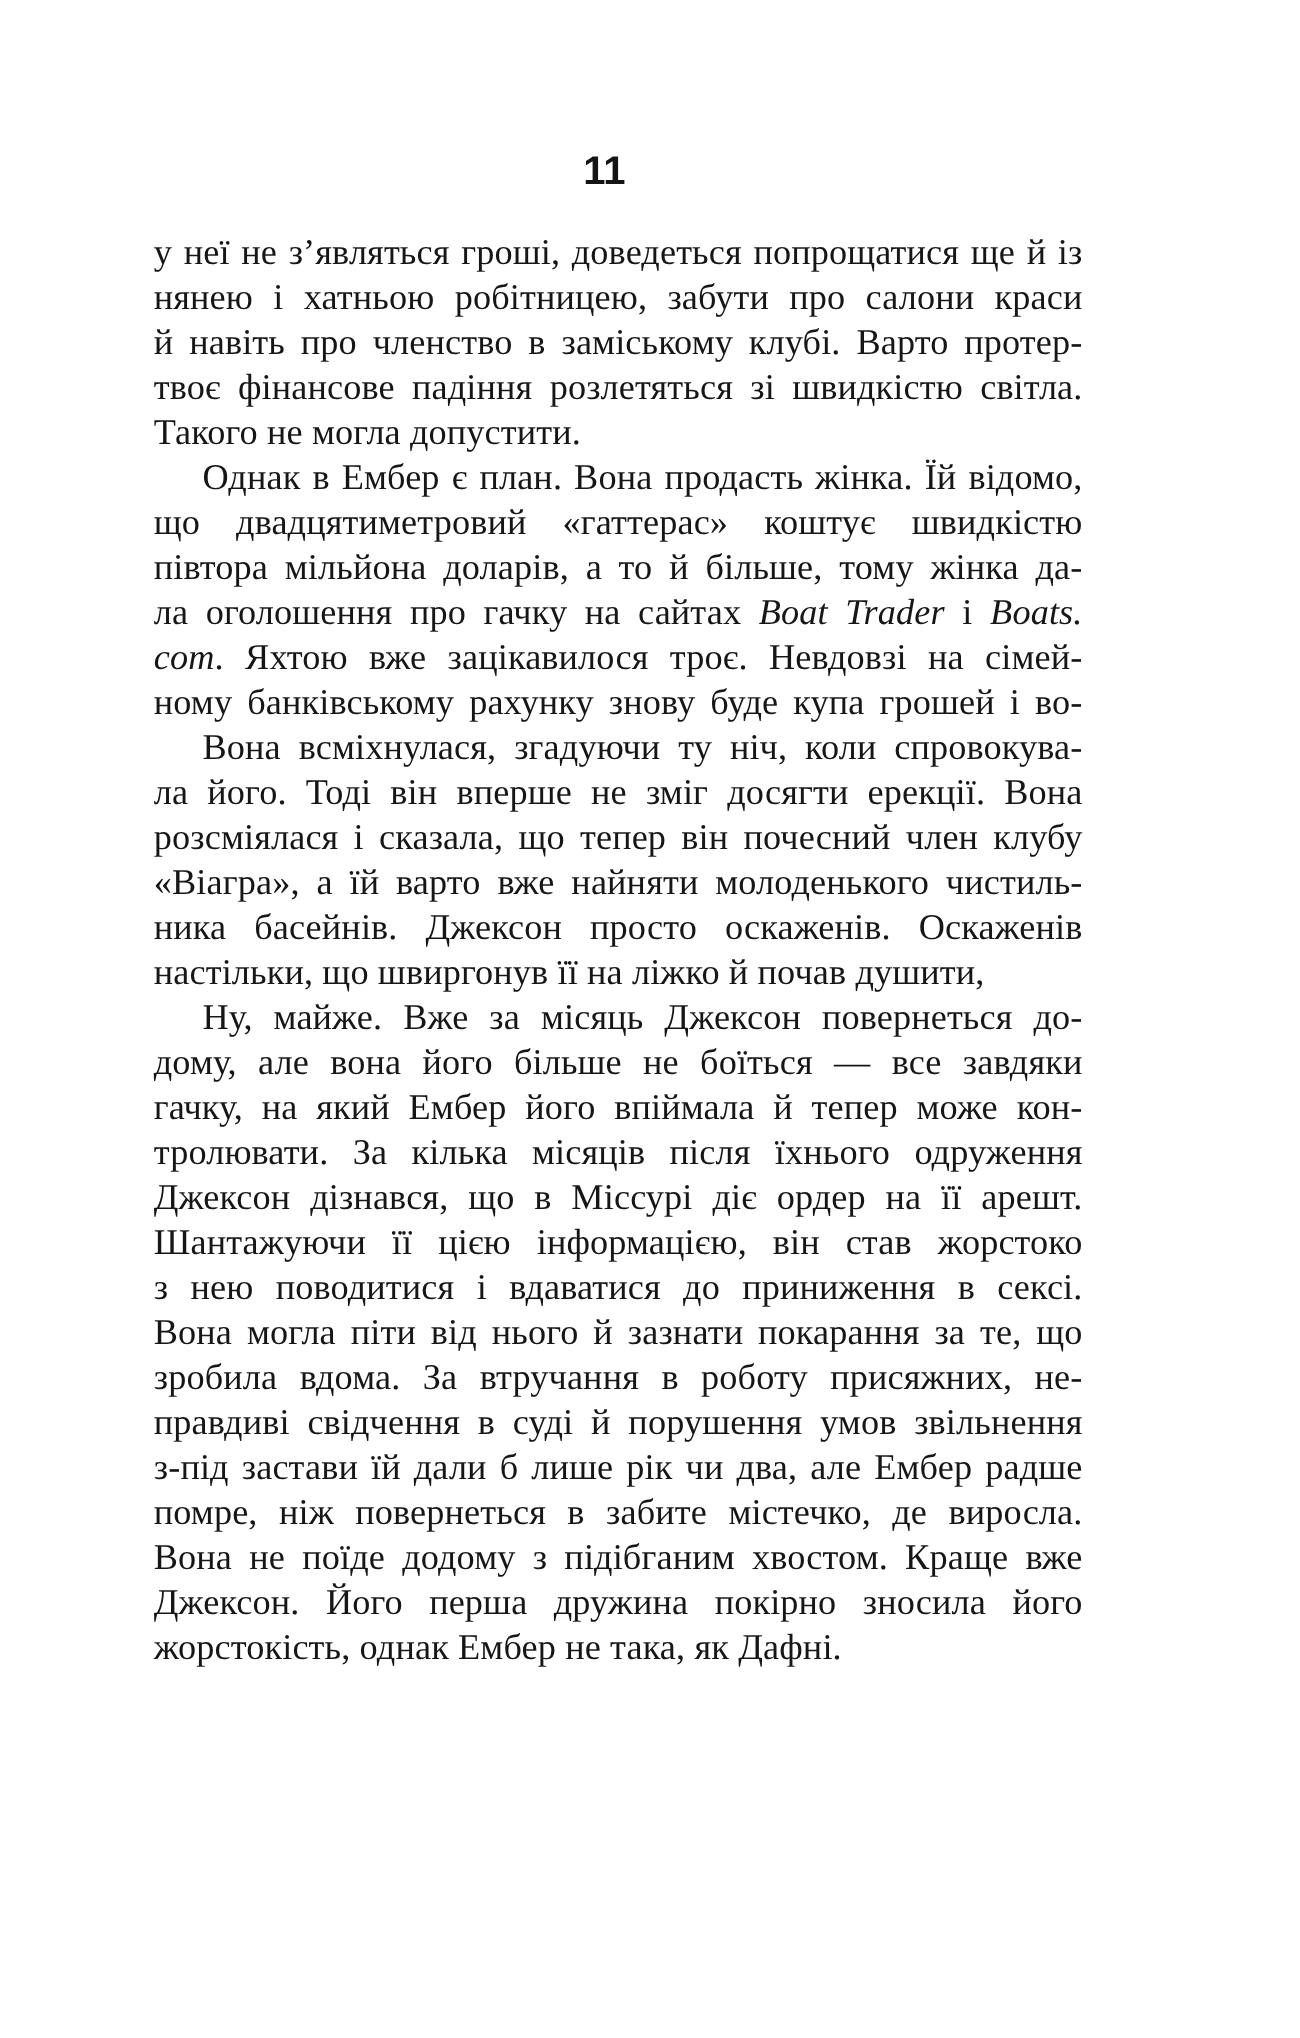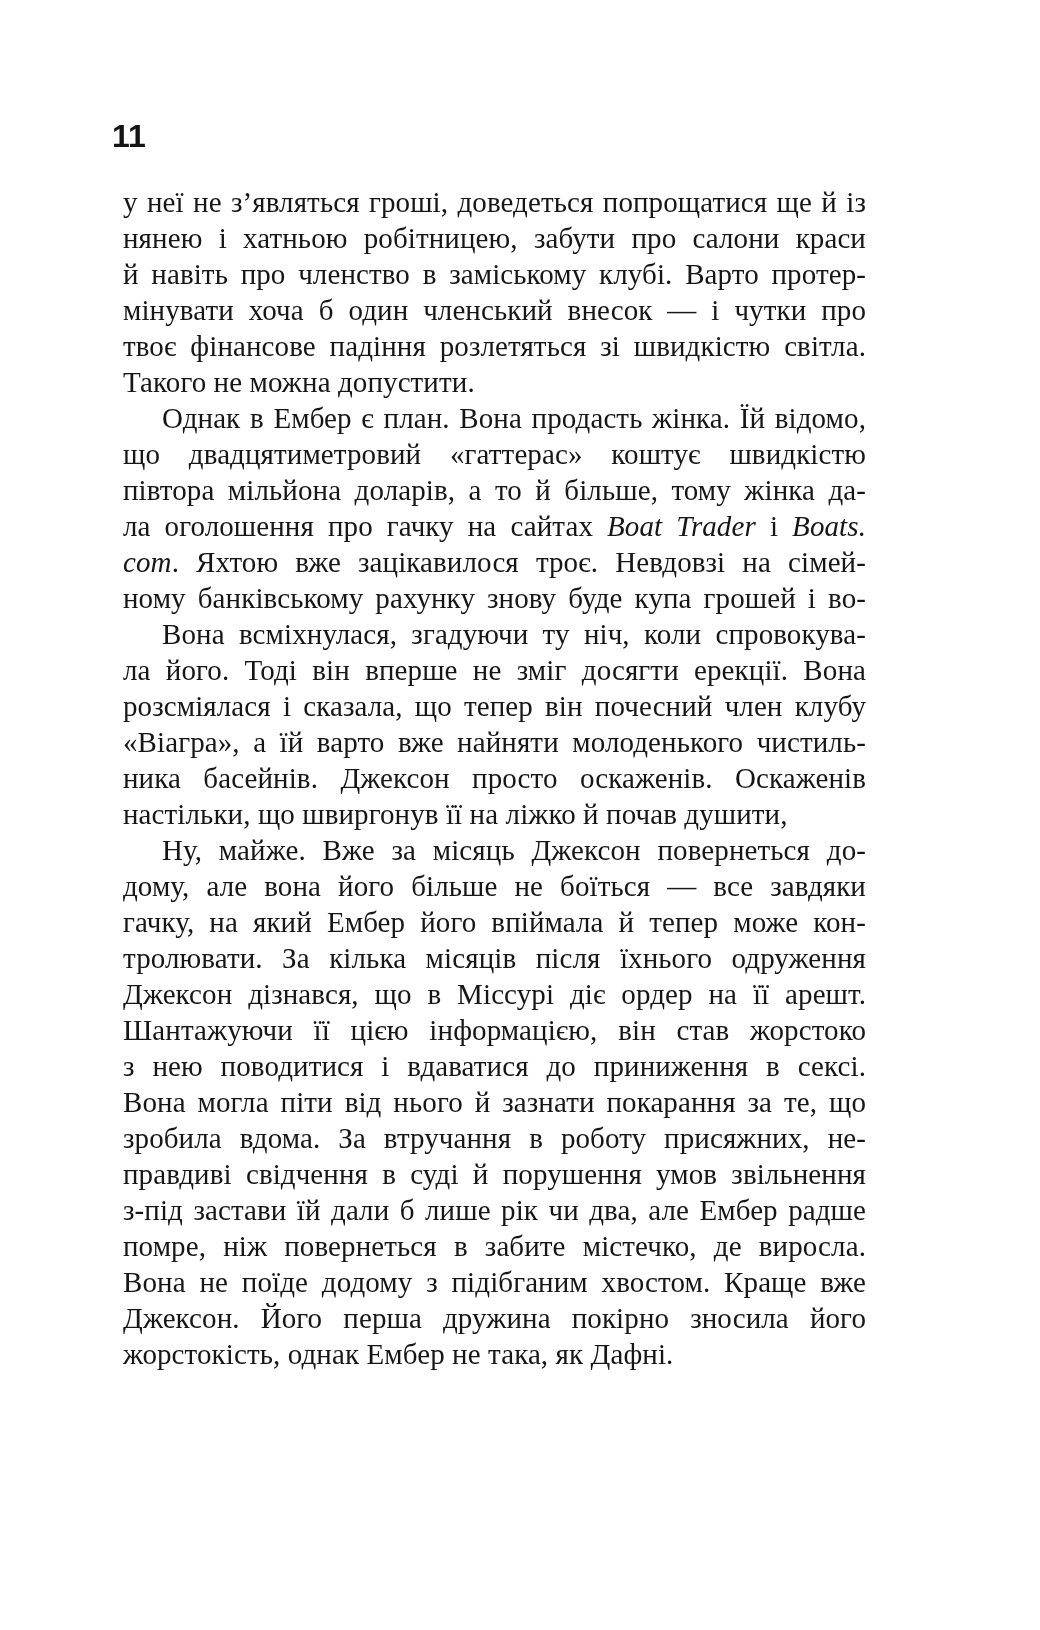--- a/index.html
+++ b/index.html
@@ -13,21 +13,21 @@
     position: relative;
     font-family: "Liberation Serif", serif;
     color: #161616;
     overflow: hidden;
   }
   .page-number {
     position: absolute;
     top: 118px;
     left: 123px;
     width: 743px;
-    text-align: left;
+    text-align: center;
     transform: translateX(-11px);
     font-family: "Liberation Sans", sans-serif;
     font-weight: 700;
     font-size: 32px;
     line-height: 36px;
     color: #141414;
   }
   .page-body {
     position: absolute;
     top: 184px;
@@ -59,23 +59,22 @@
 </head>
 <body style="background: rgb(255, 255, 255); color: rgb(22, 22, 22);">
 
 <div class="page-number">11</div>
 
 <main class="page-body">
     <div class="paragraph">
       <div class="line"><span>у неї не з’являться гроші, доведеться попрощатися ще й із</span></div>
       <div class="line"><span>нянею і хатньою робітницею, забути про салони краси</span></div>
       <div class="line"><span>й навіть про членство в заміському клубі. Варто протер-</span></div>
-      <div class="line"><span>мінувати хоча б один членський внесок — і чутки про</span></div>
       <div class="line"><span>твоє фінансове падіння розлетяться зі швидкістю світла.</span></div>
-      <div class="line last"><span>Такого не можна допустити.</span></div>
+      <div class="line last"><span>Такого не могла допустити.</span></div>
     </div>
     <div class="paragraph">
       <div class="line indent"><span>Однак в Ембер є план. Вона продасть жінка. Їй відомо,</span></div>
       <div class="line"><span>що двадцятиметровий «гаттерас» коштує швидкістю</span></div>
       <div class="line"><span>півтора мільйона доларів, а то й більше, тому жінка да-</span></div>
       <div class="line"><span>ла оголошення про гачку на сайтах </span><span class="italic">Boat Trader</span><span> і </span><span class="italic">Boats.</span></div>
       <div class="line"><span class="italic">com</span><span>. Яхтою вже зацікавилося троє. Невдовзі на сімей-</span></div>
       <div class="line"><span>ному банківському рахунку знову буде купа грошей і во-</span></div>
     </div>
     <div class="paragraph">

